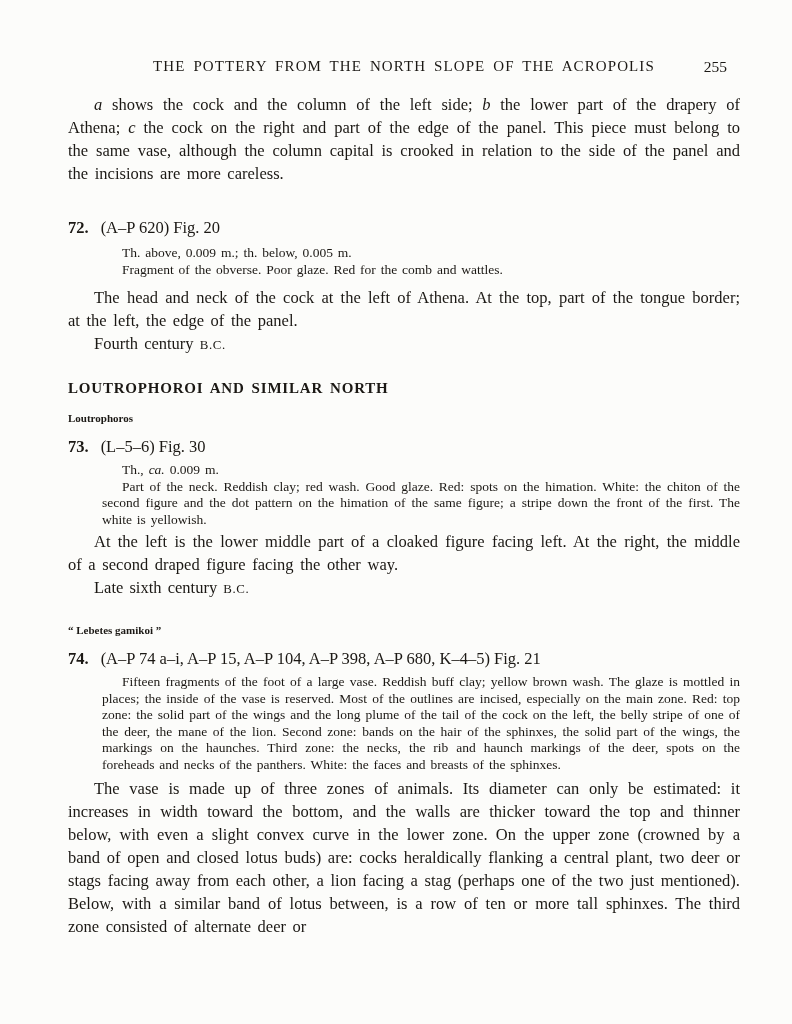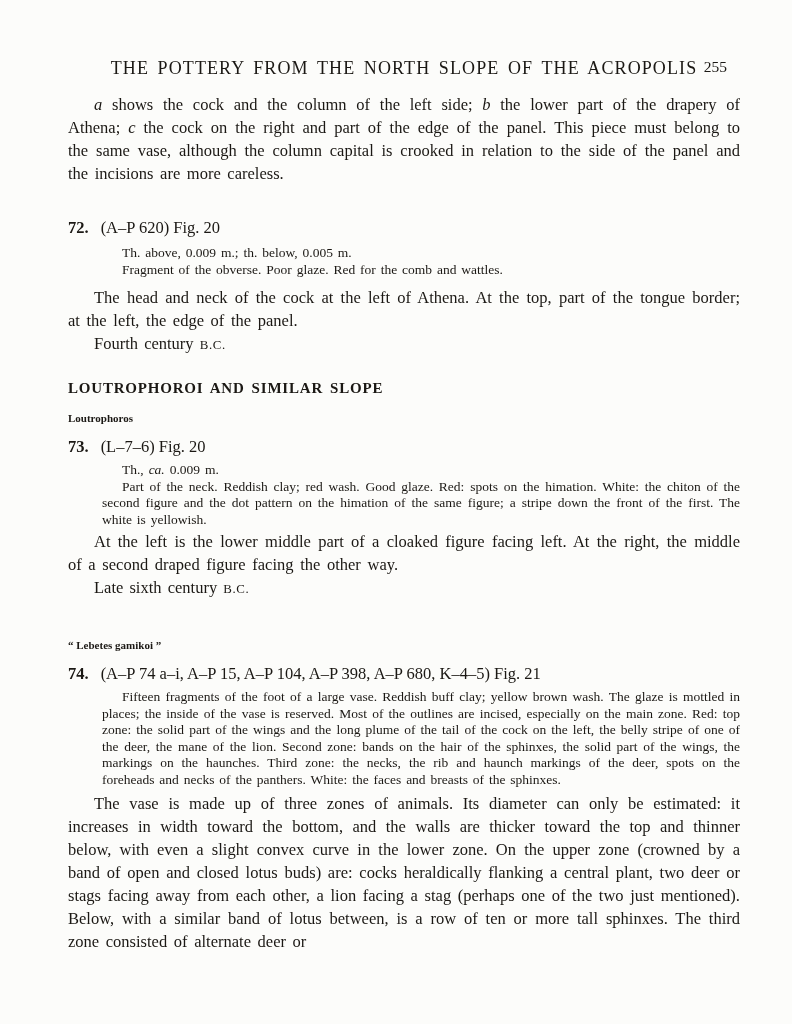--- a/index.html
+++ b/index.html
@@ -13,21 +13,21 @@
     width: 792px;
     height: 1024px;
     padding: 58px 52px 0 68px;
     position: relative;
     overflow: hidden;
   }
   .running-head { position: relative; height: 20px; }
   .head-title {
     position: absolute; left: 0; right: 0;
     text-align: center;
-    font-size: 18px;
+    font-size: 15px;
     letter-spacing: 1.1px;
     word-spacing: 3px;
     white-space: nowrap;
   }
   .page-num { position: absolute; right: 13px; top: 0; font-size: 15.5px; }
 
   .para {
     font-size: 16.5px;
     line-height: 23px;
     text-align: justify;
@@ -56,21 +56,21 @@
   }
   .sub-title { font-size: 11px; line-height: 20px; }
 
   .s-i { font-style: italic; }
   .s-b { font-weight: bold; }
   .s-sc { font-size: 0.78em; letter-spacing: 0.6px; }
 
   .mt2 { margin-top: 2px; }  .mt3 { margin-top: 3px; }
   .mt4 { margin-top: 4px; }  .mt6 { margin-top: 6px; }
   .mt8 { margin-top: 8px; }  .mt10 { margin-top: 10px; }
-  .mt15 { margin-top: 15px; } .mt19 { margin-top: 34px; }
+  .mt15 { margin-top: 15px; } .mt19 { margin-top: 19px; }
   .mt20 { margin-top: 32px; } .mt21 { margin-top: 21px; }
 </style>
 </head>
 <body>
 
 <div class="page">
 
   <header class="running-head">
     <span class="head-title">THE POTTERY FROM THE NORTH SLOPE OF THE ACROPOLIS</span>
     <span class="page-num">255</span>
@@ -79,24 +79,24 @@
   <p class="para ind mt15"><span class="s-i">a</span><span> shows the cock and the column of the left side; </span><span class="s-i">b</span><span> the lower part of the drapery of Athena; </span><span class="s-i">c</span><span> the cock on the right and part of the edge of the panel. This piece must belong to the same vase, although the column capital is crooked in relation to the side of the panel and the incisions are more careless.</span></p>
 
   <h3 class="entry-head mt20"><span class="s-b">72.</span><span>(A–P 620) Fig. 20</span></h3>
   <div class="sp mt6">
     <p>Th. above, 0.009 m.; th. below, 0.005 m.</p>
     <p>Fragment of the obverse. Poor glaze. Red for the comb and wattles.</p>
   </div>
   <p class="para ind mt8">The head and neck of the cock at the left of Athena. At the top, part of the tongue border; at the left, the edge of the panel.</p>
   <p class="dateline"><span>Fourth century </span><span class="s-sc">B.C.</span></p>
 
-  <h2 class="section-title mt21">LOUTROPHOROI AND SIMILAR SLOPE</h2>
+  <h2 class="section-title mt21">LOUTROPHOROI AND SIMILAR NORTH</h2>
   <h3 class="sub-title mt10">Loutrophoros</h3>
 
-  <h3 class="entry-head mt8"><span class="s-b">73.</span><span>(L–7–6) Fig. 20</span></h3>
+  <h3 class="entry-head mt8"><span class="s-b">73.</span><span>(L–5–6) Fig. 30</span></h3>
   <div class="sp mt4">
     <p><span>Th., </span><span class="s-i">ca.</span><span> 0.009 m.</span></p>
     <p>Part of the neck. Reddish clay; red wash. Good glaze. Red: spots on the himation. White: the chiton of the second figure and the dot pattern on the himation of the same figure; a stripe down the front of the first. The white is yellowish.</p>
   </div>
   <p class="para ind mt2">At the left is the lower middle part of a cloaked figure facing left. At the right, the middle of a second draped figure facing the other way.</p>
   <p class="dateline"><span>Late sixth century </span><span class="s-sc">B.C.</span></p>
 
   <h3 class="sub-title mt19">“ Lebetes gamikoi ”</h3>
 
   <h3 class="entry-head mt8"><span class="s-b">74.</span><span>(A–P 74 a–i, A–P 15, A–P 104, A–P 398, A–P 680, K–4–5) Fig. 21</span></h3>

